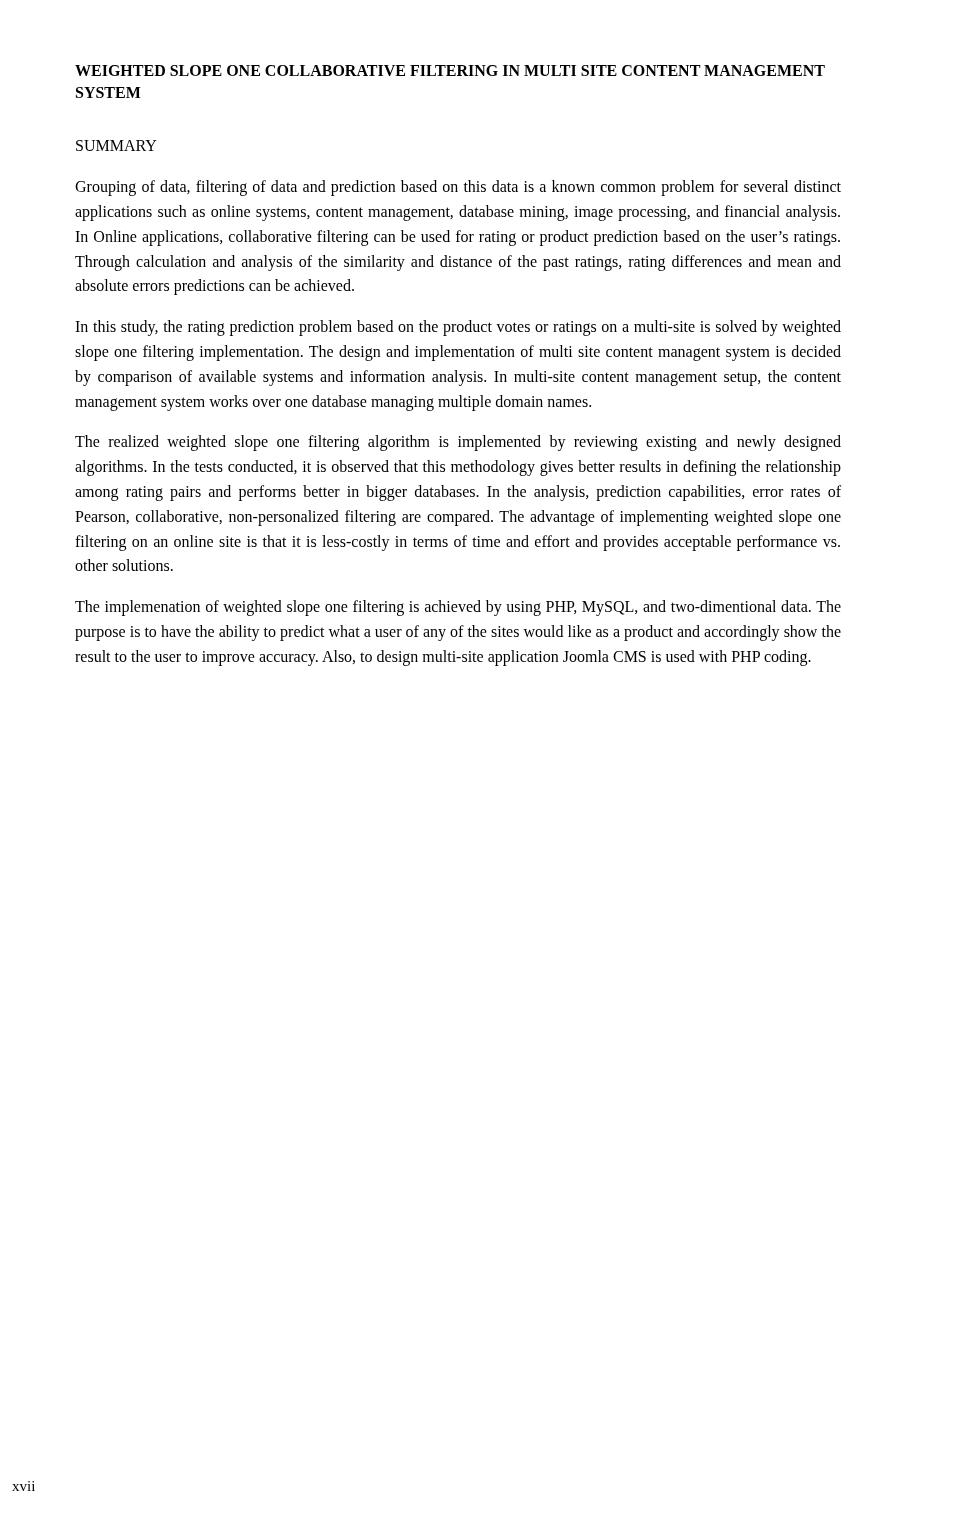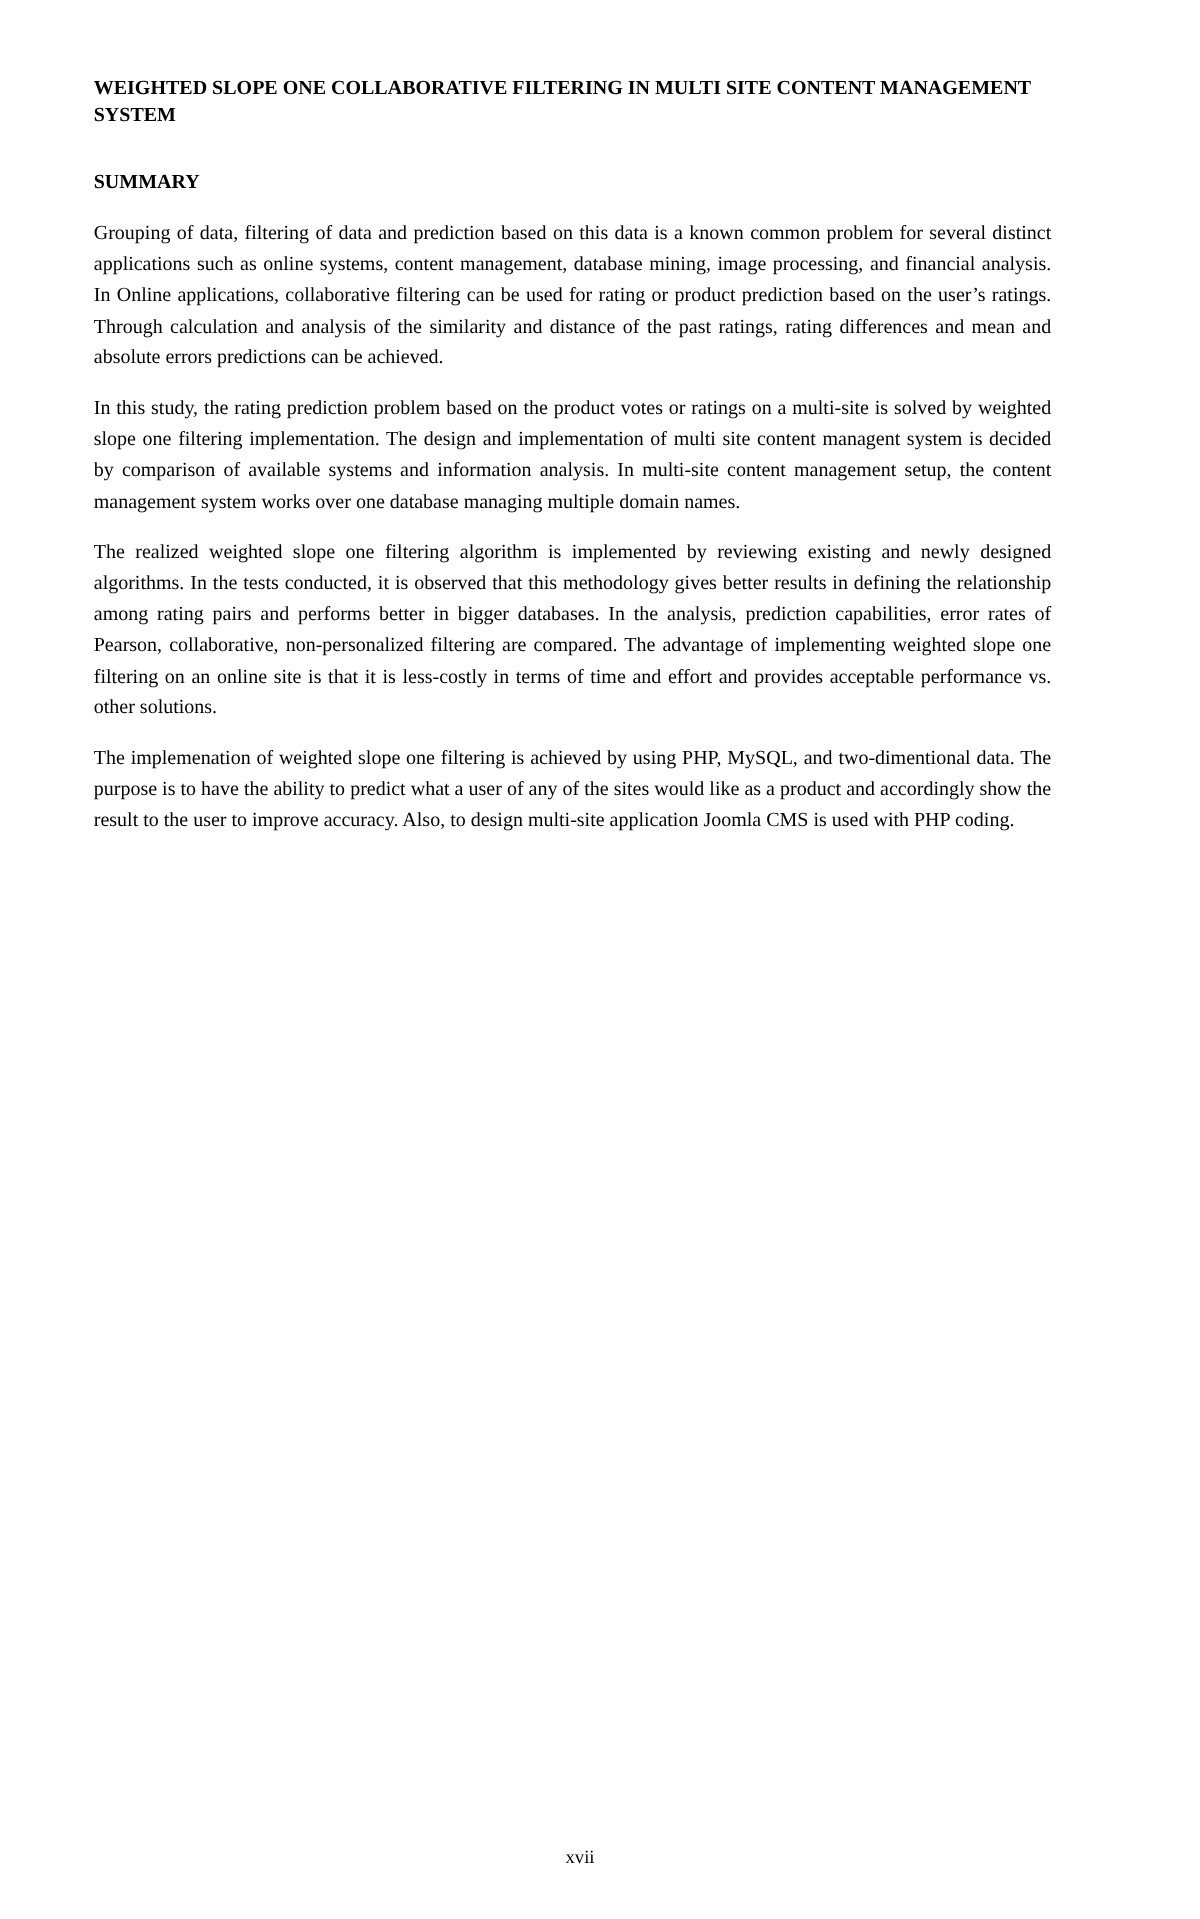--- a/index.html
+++ b/index.html
@@ -30,39 +30,38 @@
       font-size: 16px;
       font-weight: bold;
       text-align: left;
       margin-bottom: 30px;
       line-height: 1.4;
     }
 
     .section-heading {
       font-family: "Times New Roman", Times, serif;
       font-size: 16px;
-      font-weight: bold;
+      font-weight: normal;
       margin-bottom: 18px;
       line-height: 1.4;
     }
 
     .paragraph {
       font-family: "Times New Roman", Times, serif;
       font-size: 16px;
       line-height: 1.55;
       text-align: justify;
       margin-bottom: 16px;
     }
 
     .page-number {
       position: absolute;
       bottom: 40px;
       left: 0;
       right: 0;
-      text-align: center;
       font-family: "Times New Roman", Times, serif;
       font-size: 15px;
       margin-left: 12px;
     }
   </style>
 </head>
 <body>
 
 <div class="page">
 

